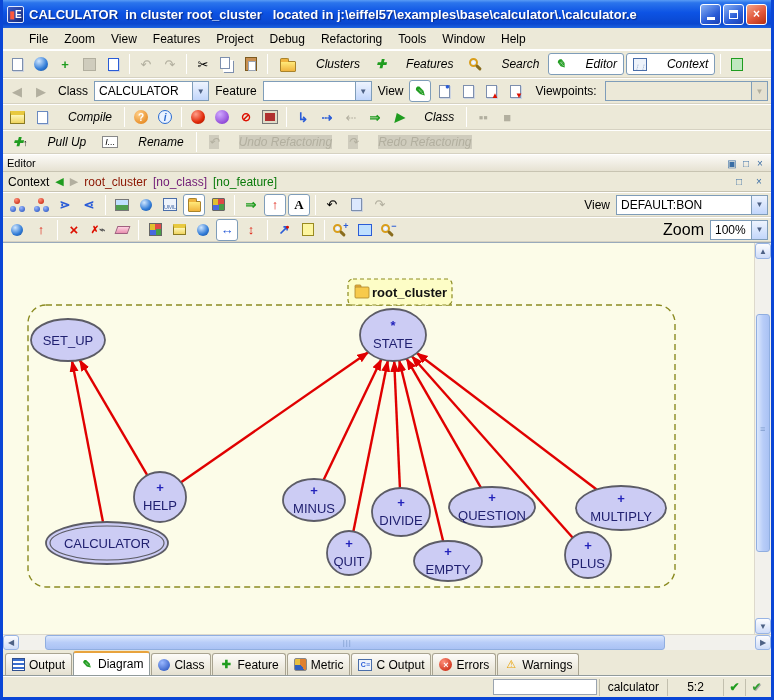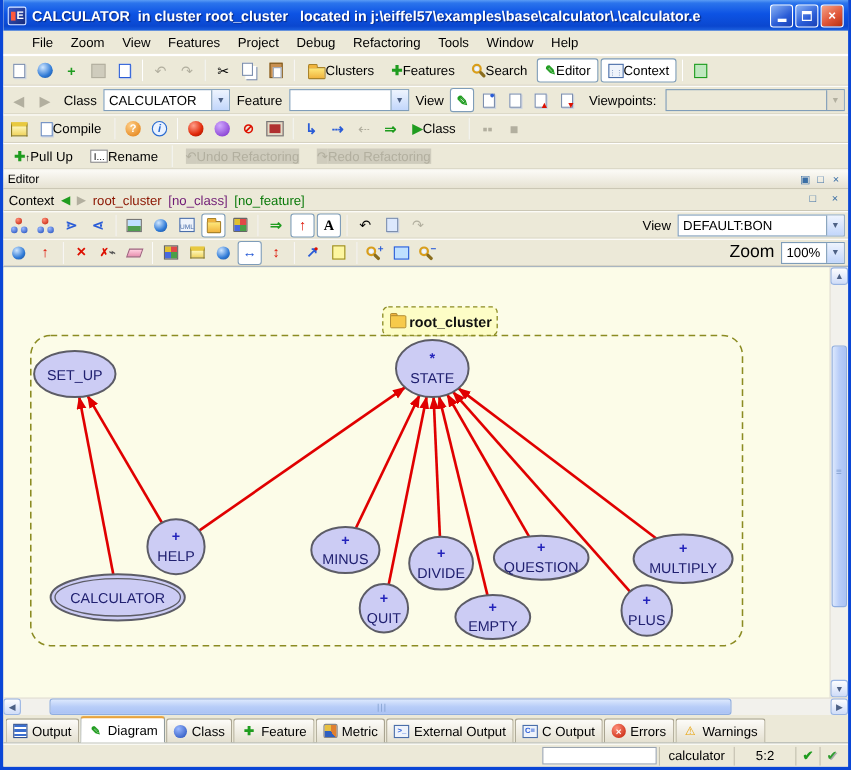--- a/index.html
+++ b/index.html
@@ -32,22 +32,22 @@
 
   
   .tbar { display:flex; align-items:center; gap:2px; background:#ece9d8; padding:0 3px;
     border-top:1px solid #fff; border-bottom:1px solid #d6d2c2; }
   .tb1 { height:28px; flex:0 0 28px; }
   .tb2 { height:26px; flex:0 0 26px; }
   .tb3 { height:26px; flex:0 0 26px; }
   .tb4 { height:24px; flex:0 0 24px; }
   .tbi { min-width:22px; height:22px; display:flex; align-items:center; justify-content:center;
     font-size:13px; border:1px solid transparent; border-radius:2px; }
-  .tbtxt { display:flex; align-items:center; gap:0; padding:1px 6px; font-size:12px; height:22px;
-    border:1px solid transparent; border-radius:2px; white-space:nowrap; }
+  .tbtxt { display:flex; align-items:center; gap:20px; padding:1px 6px; font-size:12px; height:22px;
+    border:1px solid transparent; border-radius:2px; white-space:nowrap;font-style:italic; }
   .toggle { background:#fff; border:1px solid #7f9db9; border-radius:3px; }
   .disabled { color:#b2af9f !important; }
   .disabled * { color:#b2af9f !important; background:#cfccbd !important; border-color:#b2af9f !important; }
   .sep { width:1px; height:20px; background:#d0ccba; border-right:1px solid #fff; margin:0 3px; }
   .spacer { flex:1; }
 
   
   .i-page { width:11px; height:13px; background:#fff; border:1px solid #7d8fae; box-shadow:1px 1px 0 #cdd4e0; }
   .i-pages { width:10px; height:12px; background:#fff; border:1px solid #7d8fae; box-shadow:3px 3px 0 #fff, 4px 4px 0 #7d8fae; margin:-3px 4px 0 0; }
   .i-clip { width:12px; height:14px; background:#c89052; border:1px solid #7d5a1e; position:relative; }
@@ -562,24 +562,20 @@
       </span>
     <span class="tab">
         <span class="ti green">✚</span>
         <span>Feature</span>
       </span>
     <span class="tab">
         <span class="ti-metric"></span>
         <span>Metric</span>
       </span>
     <span class="tab">
-        <span class="ti-console">&gt;_</span>
-        <span>External Output</span>
-      </span>
-    <span class="tab">
         <span class="ti-console">C≡</span>
         <span>C Output</span>
       </span>
     <span class="tab">
         <span class="ti-error">×</span>
         <span>Errors</span>
       </span>
     <span class="tab">
         <span class="ti" style="color:#e8a000">⚠</span>
         <span>Warnings</span>

